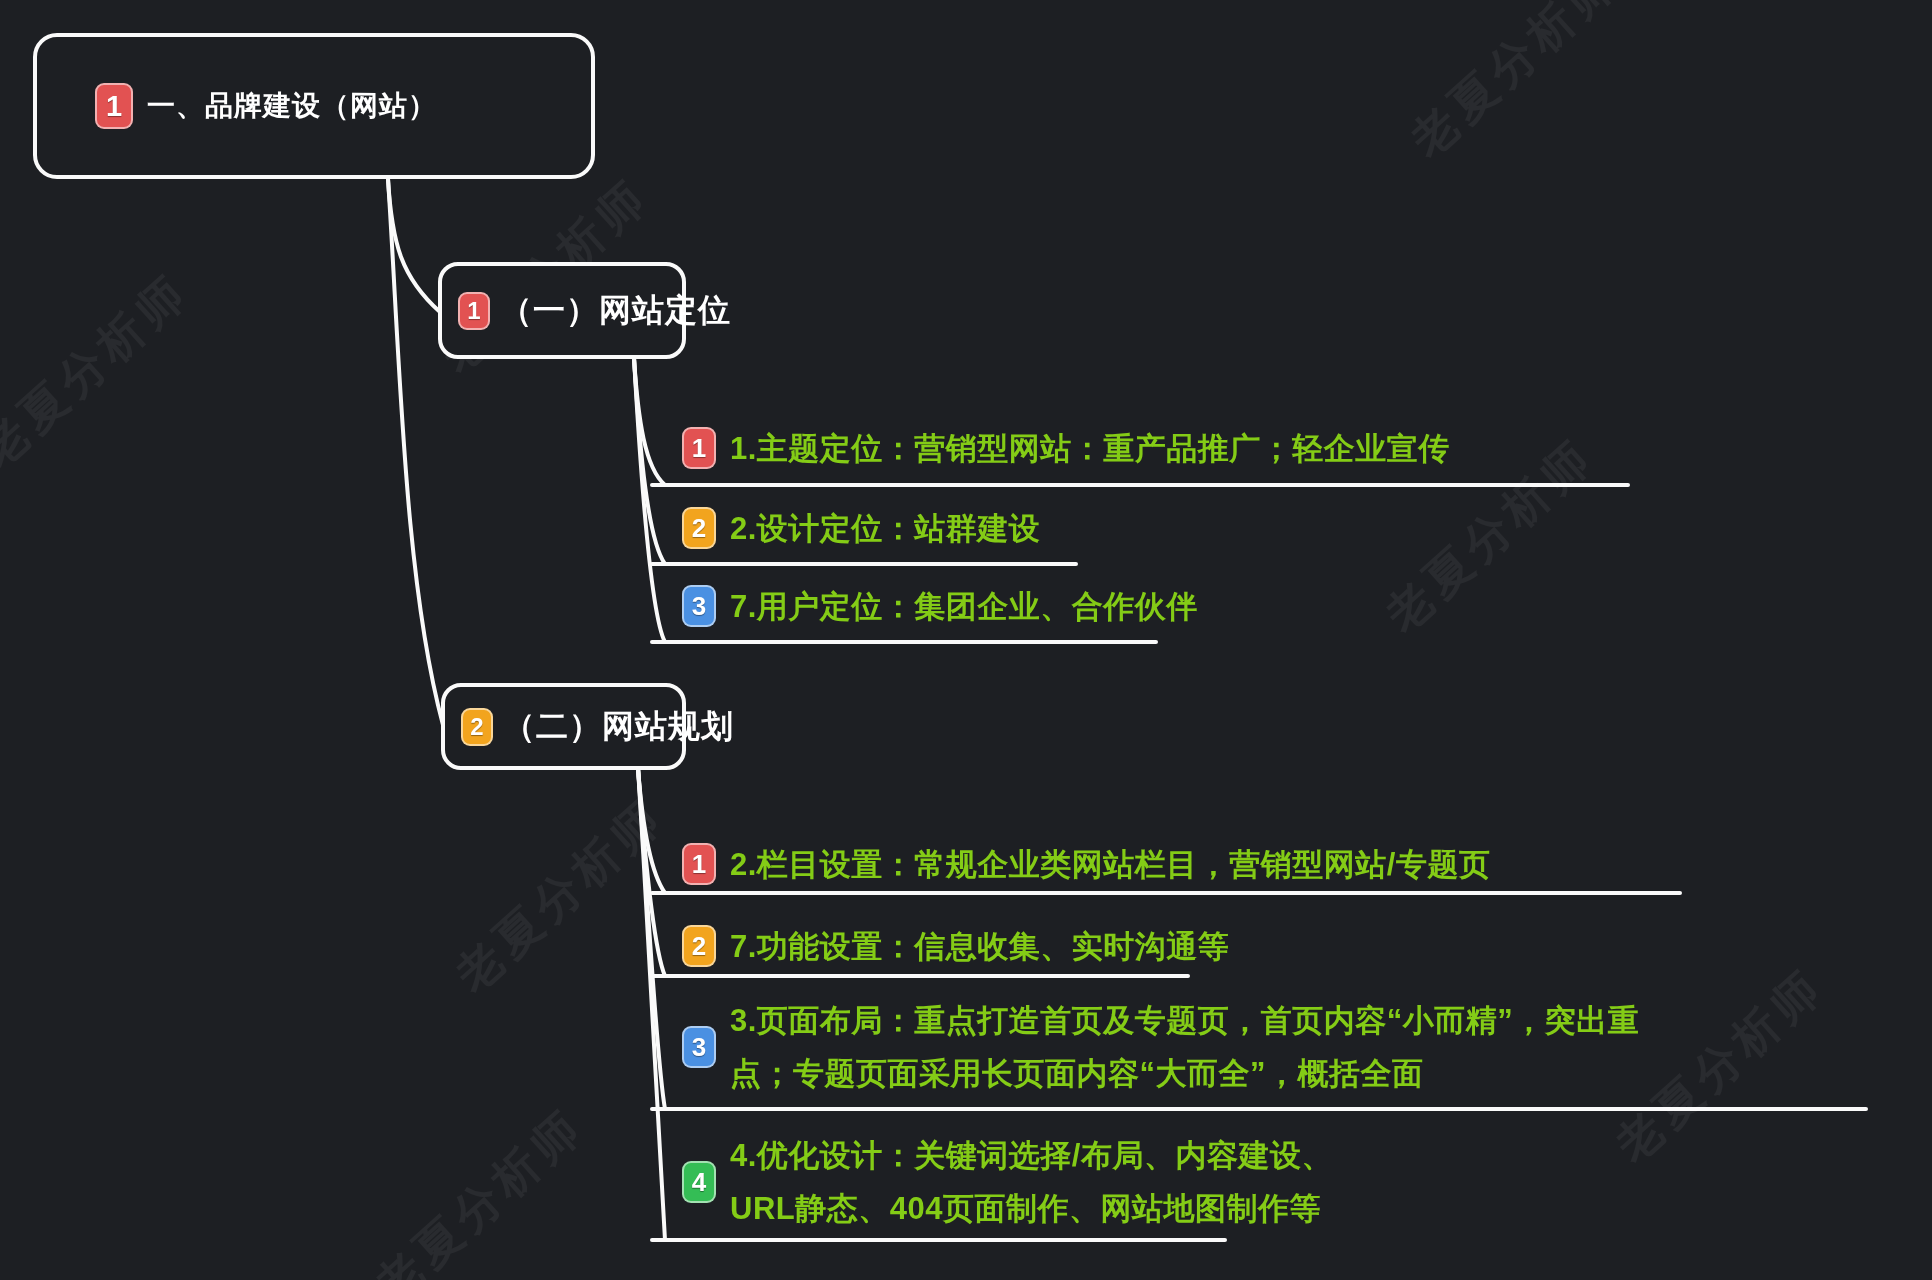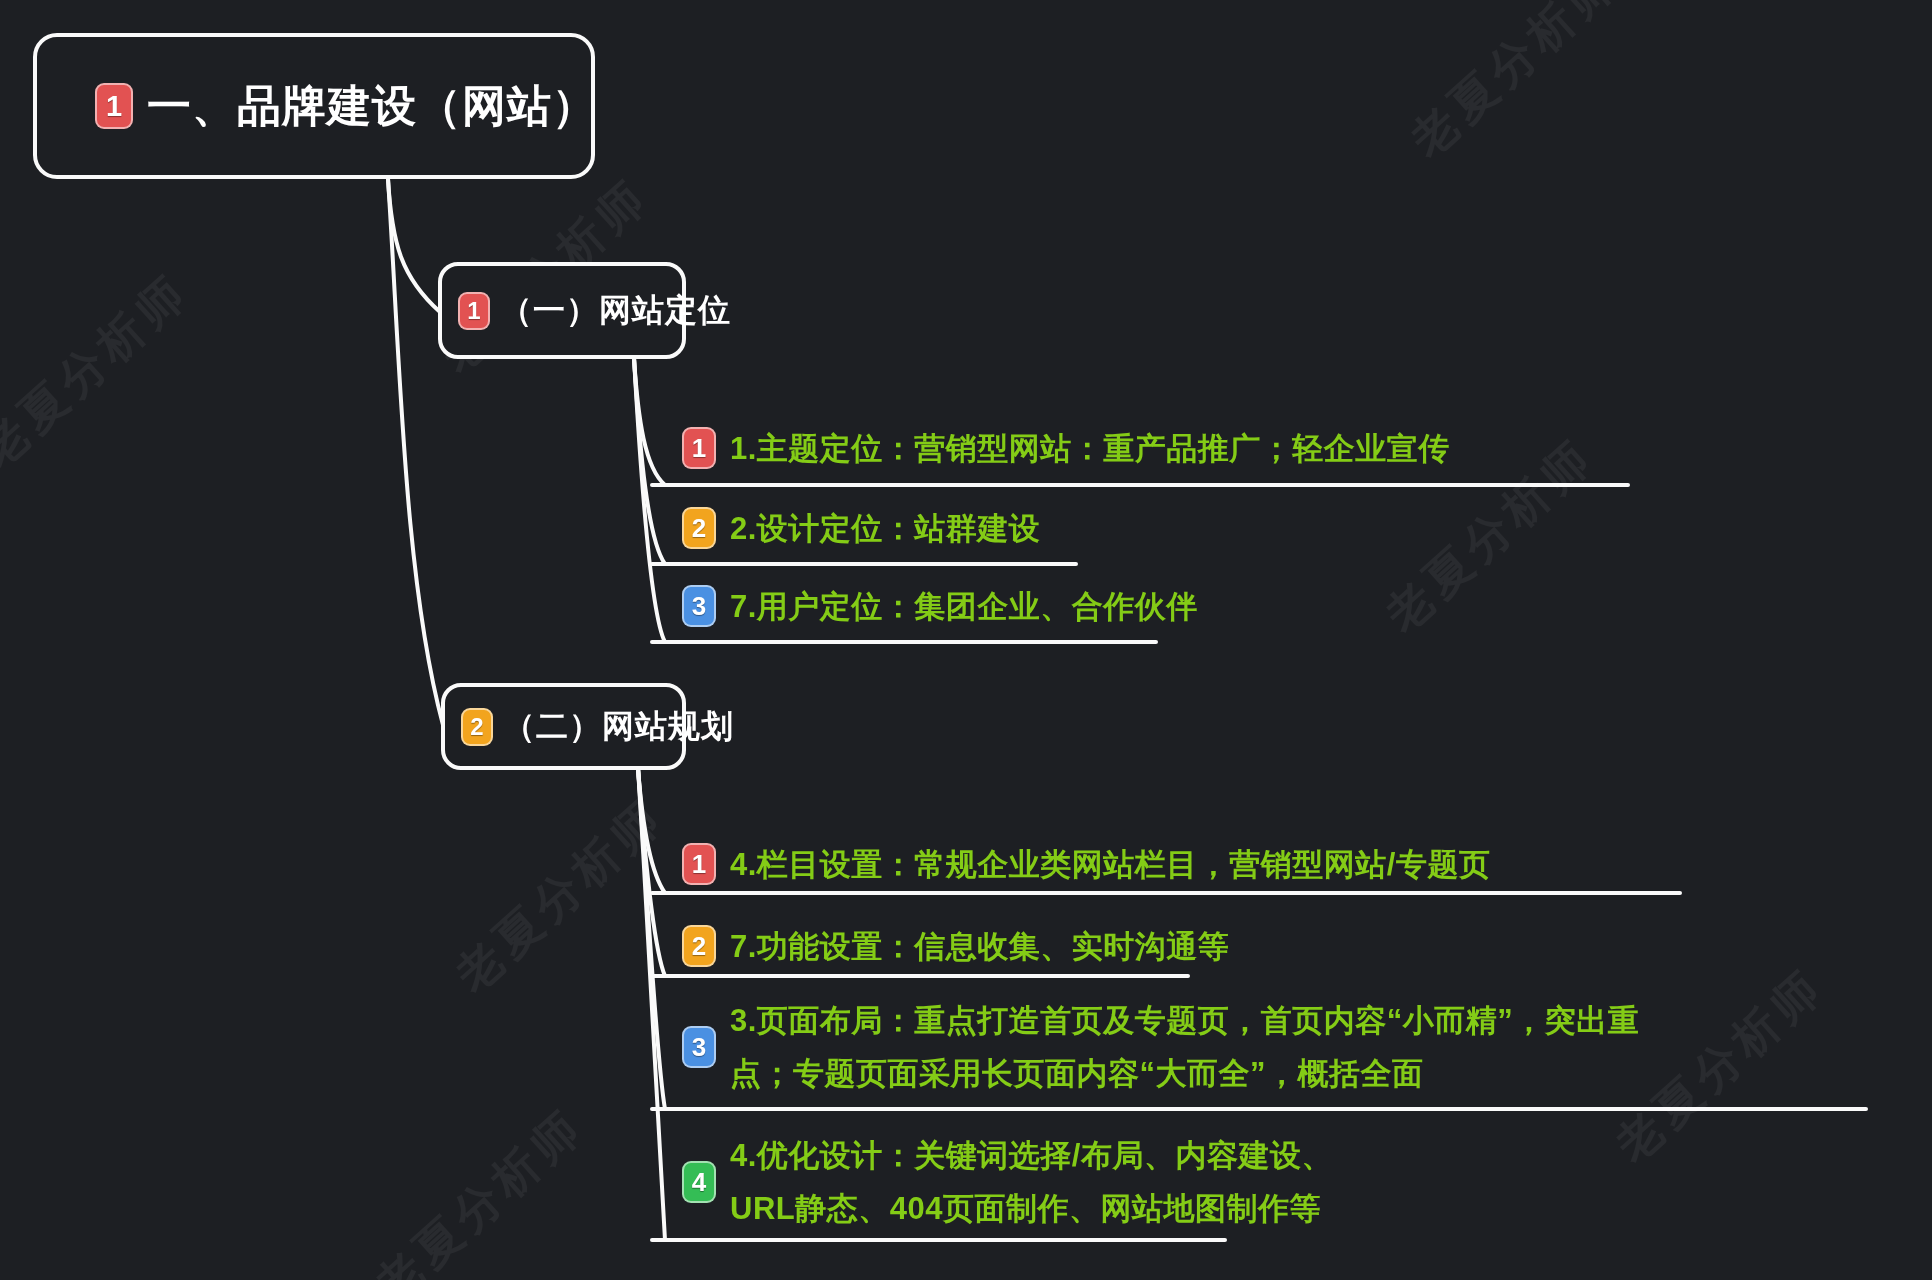--- a/index.html
+++ b/index.html
@@ -18,21 +18,21 @@
   .node .label{font-weight:700;color:#ffffff;letter-spacing:1px;white-space:nowrap;}
   .badge{
     display:flex;align-items:center;justify-content:center;
     width:34px;height:42px;border-radius:9px;flex:0 0 auto;
     border:2px solid rgba(255,255,255,0.55);box-sizing:border-box;
     color:#fff;font-weight:700;font-size:26px;margin-right:14px;
     text-shadow:0 1px 1px rgba(0,0,0,.4);
   }
   .root-node{border-radius:24px;}
   .root-node .badge{width:38px;height:46px;font-size:29px;}
-  .root-node .label{font-size:44px;}
+  .root-node .label{font-size:28px;}
   .branch-node .label{font-size:32px;}
   .row{
     position:absolute;display:flex;align-items:center;
   }
   .row .txt{font-size:31px;font-weight:700;color:#84cc16;letter-spacing:0.5px;}
   .row .txt span{display:block;line-height:53px;white-space:nowrap;}
   .uline{position:absolute;height:4px;background:#fafafa;border-radius:2px;}
   .wm{
     position:absolute;font-size:46px;font-weight:700;color:#ffffff;opacity:0.05;
     transform:rotate(-42deg);white-space:nowrap;letter-spacing:6px;pointer-events:none;
@@ -100,21 +100,21 @@
     <span class="badge" style="background: rgb(74, 144, 226);">3</span>
     <div class="txt">
         <span>7.用户定位：集团企业、合作伙伴</span>
       </div>
   </div>
   <div class="uline" style="left:650px;top:640px;width:508px"></div>
 
   <div class="row" style="left:682px;top:836px;height:56px">
     <span class="badge" style="background: rgb(226, 82, 82);">1</span>
     <div class="txt">
-        <span>4.栏目设置：常规企业类网站栏目，营销型网站/专题页</span>
+        <span>2.栏目设置：常规企业类网站栏目，营销型网站/专题页</span>
       </div>
   </div>
   <div class="uline" style="left:650px;top:891px;width:1032px"></div>
 
   <div class="row" style="left:682px;top:918px;height:56px">
     <span class="badge" style="background: rgb(242, 164, 30);">2</span>
     <div class="txt">
         <span>7.功能设置：信息收集、实时沟通等</span>
       </div>
   </div>

